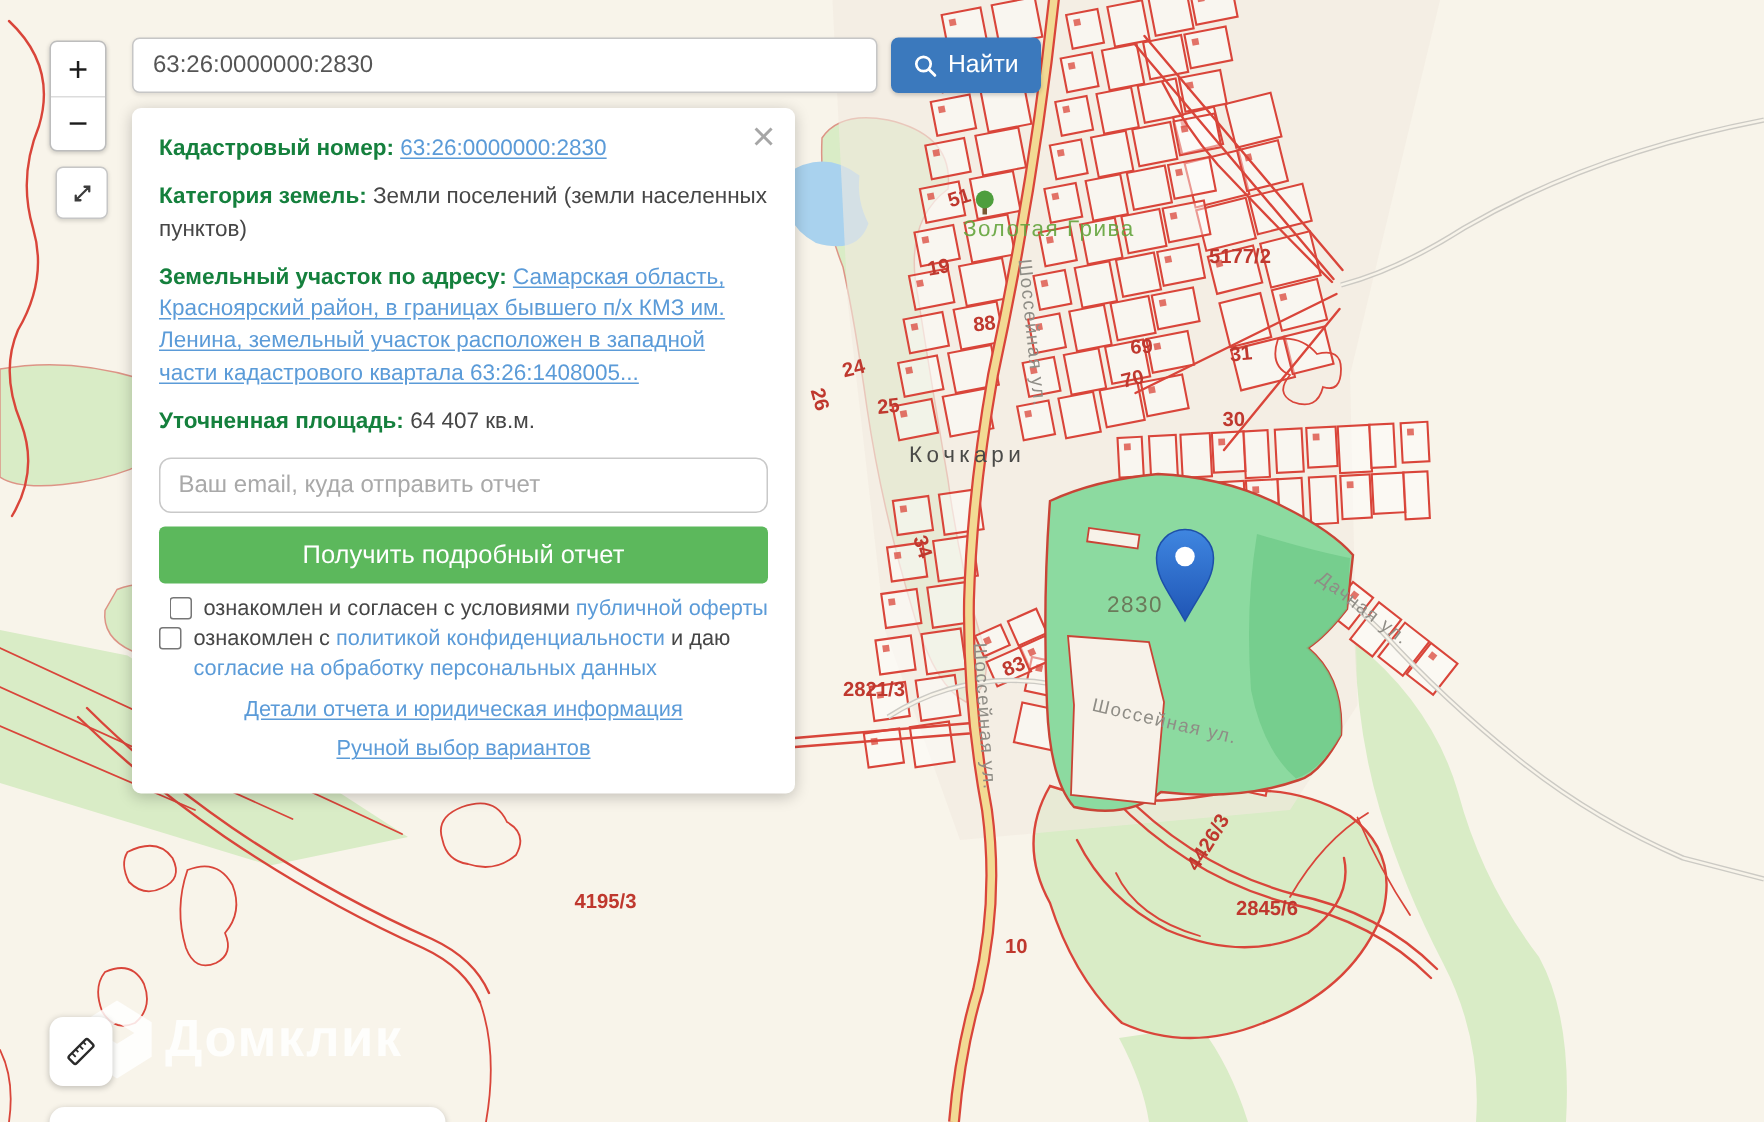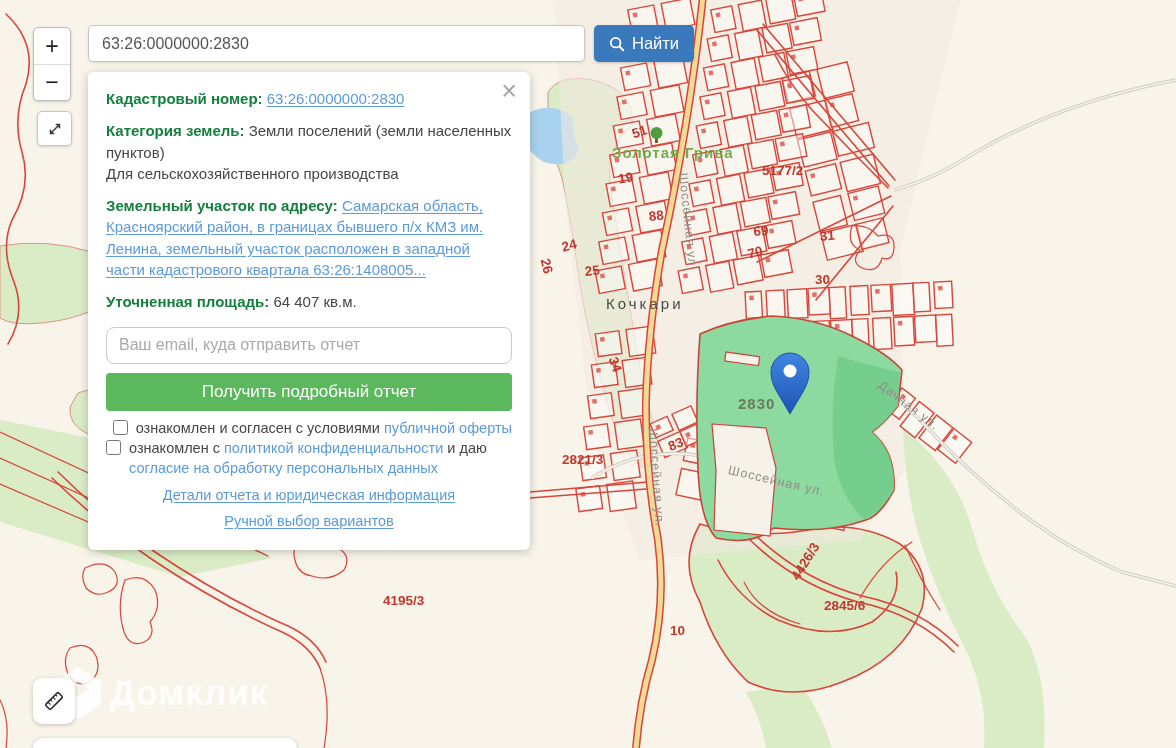--- a/index.html
+++ b/index.html
@@ -29,23 +29,23 @@
   .cell{fill:rgba(255,255,255,0.45);stroke:var(--map-red);stroke-width:1.4;}
   .bldg{fill:var(--map-red);opacity:.75;}
   .parcel-green{fill:var(--parcel-green);stroke:#c94436;stroke-width:1.6;}
   .parcel-dark{fill:#72cb8b;opacity:.85;}
   .notch{fill:#f7f2e9;stroke:#c94436;stroke-width:1.2;}
 
   
   .map-labels{position:absolute;inset:0;pointer-events:none;}
   .mlabel{position:absolute;font-weight:700;font-size:13.5px;color:var(--label-red);
           white-space:nowrap;transform-origin:0 0;}
-  .mlabel.place-green{color:var(--place-green);font-weight:700;font-size:15px;letter-spacing:1px;opacity:.9;}
+  .mlabel.place-green{color:var(--place-green);font-weight:400;font-size:15px;letter-spacing:1px;opacity:.9;margin-left:30px;}
   .mlabel.place-dark{color:#4a4a48;font-weight:400;font-size:15px;letter-spacing:3px;}
-  .mlabel.parcel-name{color:var(--parcel-label);font-weight:700;font-size:15px;letter-spacing:1px;text-align:right;}
+  .mlabel.parcel-name{color:var(--parcel-label);font-weight:400;font-size:15px;letter-spacing:1px;text-align:right;}
   .mlabel.street{color:var(--street-gray);font-weight:400;font-size:12.5px;letter-spacing:1px;}
 
   
   .wm{position:absolute;left:52px;top:664px;display:flex;align-items:center;gap:6px;
       color:rgba(255,255,255,0.85);pointer-events:none;}
   .wm-text{font-size:35px;font-weight:700;letter-spacing:1px;}
 
   
   .zoom-group{position:absolute;left:33px;top:27px;width:38px;background:#fff;
       border:1px solid #bdbdbd;border-radius:5px;box-shadow:0 1px 3px rgba(0,0,0,.18);overflow:hidden;}
@@ -437,21 +437,21 @@
   <div class="mlabel" style="left:650px;top:52px;transform:rotate(-42deg)">144</div>
   <div class="mlabel" style="left:630px;top:127px;transform:rotate(-18deg)">51</div>
   <div class="mlabel place-green" style="left:612px;top:144px">Золотая Грива</div>
   <div class="mlabel" style="left:617px;top:172px;transform:rotate(-10deg)">19</div>
   <div class="mlabel" style="left:648px;top:209px;transform:rotate(-6deg)">88</div>
   <div class="mlabel" style="left:560px;top:240px;transform:rotate(-14deg)">24</div>
   <div class="mlabel" style="left:552px;top:257px;transform:rotate(75deg)">26</div>
   <div class="mlabel" style="left:584px;top:264px;transform:rotate(-6deg)">25</div>
   <div class="mlabel" style="left:753px;top:224px;transform:rotate(-4deg)">69</div>
   <div class="mlabel" style="left:746px;top:247px;transform:rotate(-14deg)">70</div>
-  <div class="mlabel" style="left:762px;top:163px">5177/2</div>
+  <div class="mlabel" style="left:806px;top:163px">5177/2</div>
   <div class="mlabel" style="left:819px;top:229px;transform:rotate(-6deg)">31</div>
   <div class="mlabel" style="left:815px;top:272px">30</div>
   <div class="mlabel place-dark" style="left:606px;top:295px">Кочкари</div>
   <div class="mlabel" style="left:620px;top:355px;transform:rotate(72deg)">34</div>
   <div class="mlabel parcel-name" style="left:738px;top:395px">2830</div>
   <div class="mlabel street" style="left:884px;top:378px;transform:rotate(37deg)">Дачная ул.</div>
   <div class="mlabel street" style="left:690px;top:172px;transform:rotate(84deg)">Шоссейная ул.</div>
   <div class="mlabel" style="left:666px;top:440px;transform:rotate(-22deg)">83</div>
   <div class="mlabel" style="left:562px;top:452px">2821/3</div>
   <div class="mlabel street" style="left:730px;top:463px;transform:rotate(13deg)">Шоссейная ул.</div>
@@ -483,21 +483,21 @@
   <span>Найти</span>
 </button>
 
 <div class="popup">
   <div class="close-btn">×</div>
 
   <p><b>Кадастровый номер:</b>
      <a class="u">63:26:0000000:2830</a></p>
 
   <p><b>Категория земель:</b><span> Земли поселений (земли населенных пунктов)</span><br>
-     <span>Для сельскохозяйственного производства</span></p>
+     </p>
 
   <p><b>Земельный участок по адресу:</b>
      <a class="u">Самарская область, Красноярский район, в границах бывшего п/х КМЗ им. Ленина, земельный участок расположен в западной части кадастрового квартала 63:26:1408005...</a></p>
 
   <p style="margin-bottom:13px"><b>Уточненная площадь:</b><span> 64 407 кв.м.</span></p>
 
   <input class="email-input" type="text" placeholder="Ваш email, куда отправить отчет" style="">
 
   <button class="report-btn">Получить подробный отчет</button>
 

